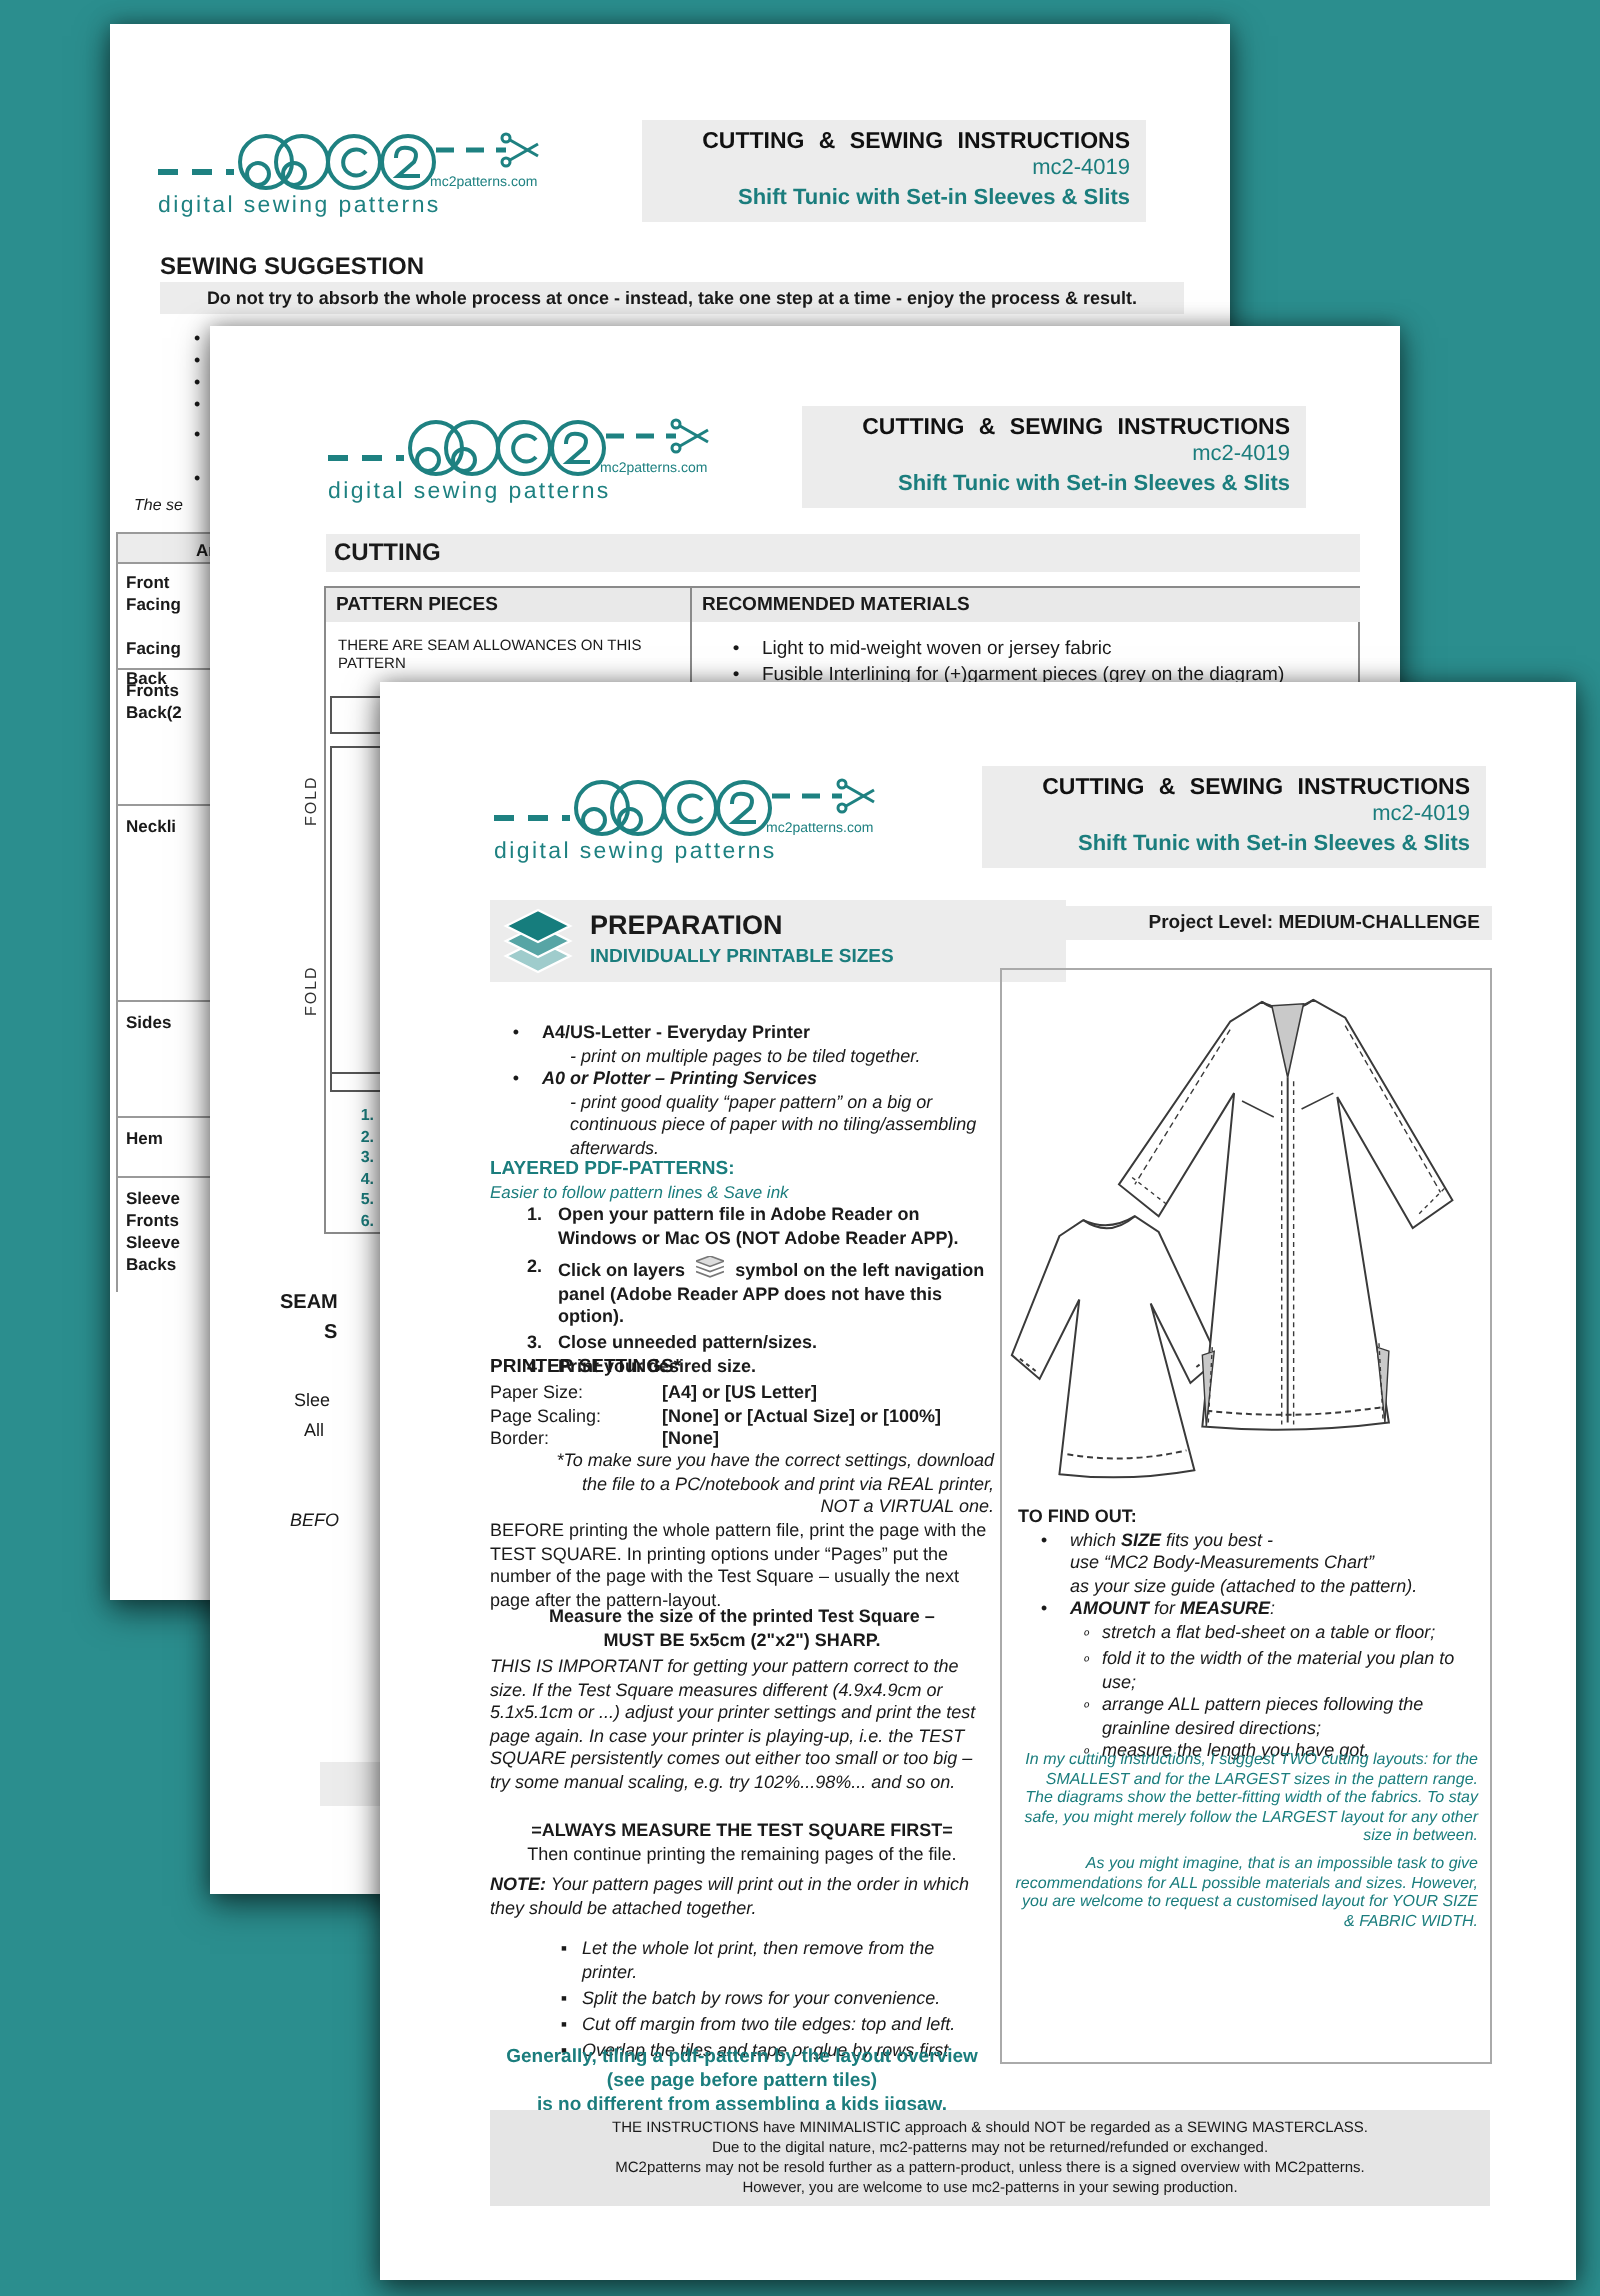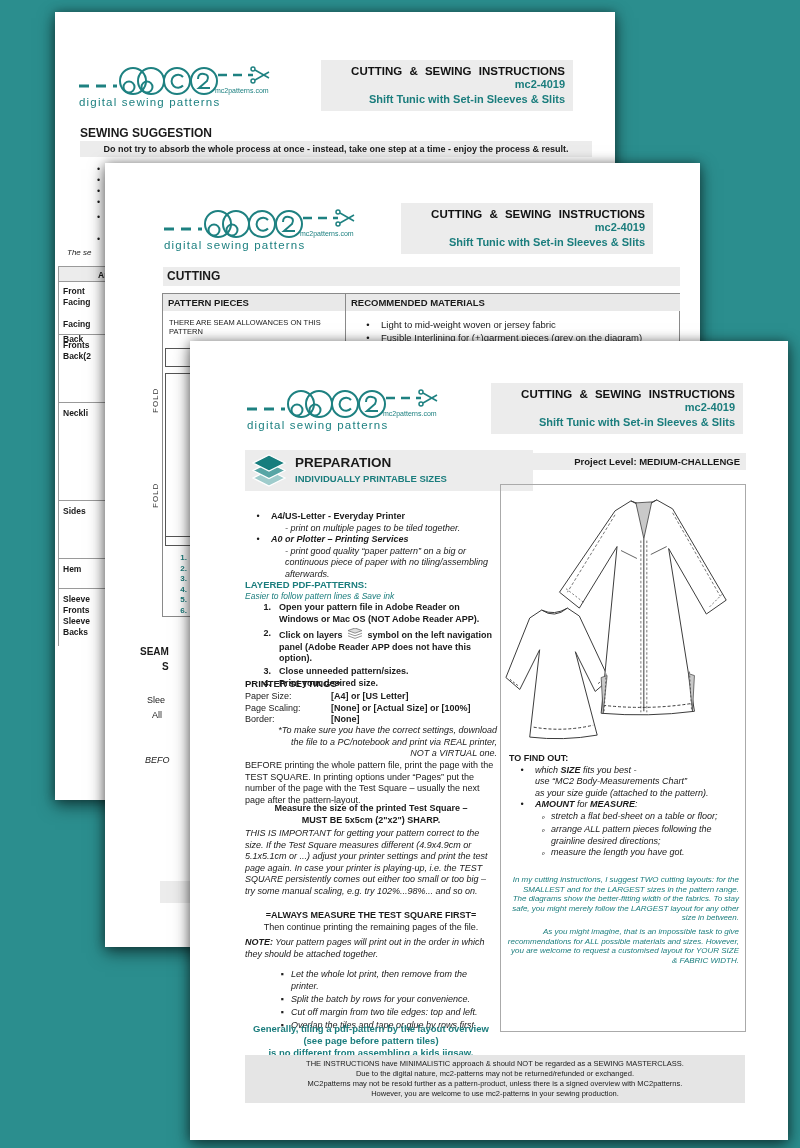--- a/index.html
+++ b/index.html
@@ -8,21 +8,21 @@
   .page{position:absolute;background:#fff;box-shadow:0 6px 16px rgba(0,0,0,.5),0 0 10px rgba(0,0,0,.35);}
   #page1{left:55px;top:12px;width:560px;height:788px;z-index:1;}
   #page2{left:105px;top:163px;width:595px;height:784px;z-index:2;}
   #page3{left:190px;top:341px;width:598px;height:799px;z-index:3;}
   .abs{position:absolute;}
   
   .hdr{position:absolute;display:flex;justify-content:space-between;align-items:flex-start;}
   .logo{width:205px;}
   .tblock{width:252px;background:#ececec;text-align:right;padding:5px 8px 5px 0;box-sizing:border-box;}
   .tb1{font-weight:bold;font-size:11.5px;color:#111;word-spacing:4px;line-height:13px;}
-  .tb2{font-weight:bold;font-size:11px;color:#1b7d7d;line-height:13px;}
+  .tb2{font-weight:normal;font-size:11px;color:#1b7d7d;line-height:13px;}
   .tb3{font-weight:bold;font-size:11px;color:#1b7d7d;line-height:13px;margin-top:2px;}
   .graybar{background:#ececec;}
   .teal{color:#1b7d7d;}
   .b{font-weight:bold;}
   .i{font-style:italic;}
   .c{text-align:center;}
   .r{text-align:right;}
   .body9{font-size:9px;line-height:11.5px;}
   .nowrap{white-space:nowrap;}
   
@@ -356,20 +356,24 @@
       <div class="bullet-line i">
           <span class="bullet-dot">•</span>
           <span><span class="b">AMOUNT</span><span> for </span><span class="b">MEASURE</span><span>:</span></span>
         </div>
       <div class="bullet-line i" style="padding-left:26px;">
           <span class="sub-dot">º</span>
           <span>stretch a flat bed-sheet on a table or floor;</span>
         </div>
       <div class="bullet-line i" style="padding-left:26px;">
           <span class="sub-dot">º</span>
+          <span>fold it to the width of the material you plan to use;</span>
+        </div>
+      <div class="bullet-line i" style="padding-left:26px;">
+          <span class="sub-dot">º</span>
           <span>arrange ALL pattern pieces following the grainline desired directions;</span>
         </div>
       <div class="bullet-line i" style="padding-left:26px;">
           <span class="sub-dot">º</span>
           <span>measure the length you have got.</span>
         </div>
     </div>
     <div class="abs i r teal" style="left:6px;top:390px;width:232px;font-size:8px;line-height:9.5px;">In my cutting instructions, I suggest TWO cutting layouts: for the SMALLEST and for the LARGEST sizes in the pattern range. The diagrams show the better-fitting width of the fabrics. To stay safe, you might merely follow the LARGEST layout for any other size in between.</div>
     <div class="abs i r teal" style="left:6px;top:442px;width:232px;font-size:8px;line-height:9.5px;">As you might imagine, that is an impossible task to give recommendations for ALL possible materials and sizes. However, you are welcome to request a customised layout for YOUR SIZE &amp; FABRIC WIDTH.</div>
   </div>

